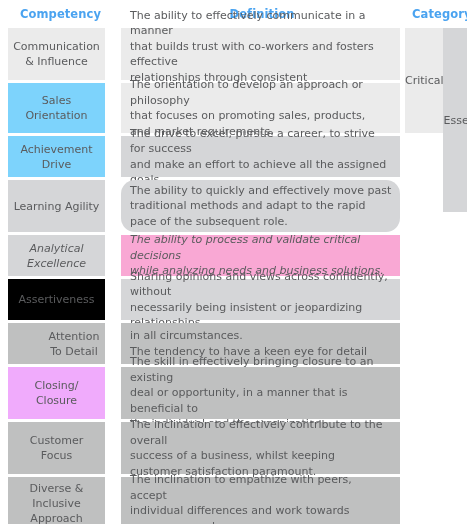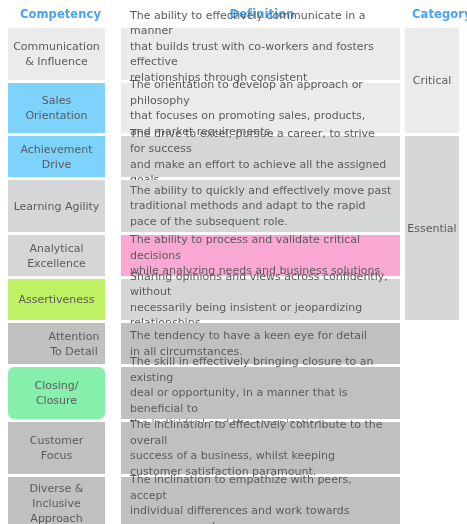--- a/index.html
+++ b/index.html
@@ -54,21 +54,20 @@
 
   .left-stack {
     width: 392px;
     display: flex;
     flex-direction: column;
   }
   .cat-stack {
     width: 54px;
     margin-left: 5px;
     display: flex;
-    flex-direction: column;
   }
 
   .row {
     display: flex;
     box-sizing: border-box;
     margin-bottom: 3px;
   }
   .row:last-child { margin-bottom: 0; }
 
   .cell-comp {
@@ -148,57 +147,57 @@
           <div class="cell-comp" style="background: #7dd3fc;">Achievement Drive</div>
           <div class="cell-def" style="background: rgb(213, 214, 216);">
             <div>
               <span class="def-line">The drive to excel, pursue a career, to strive for success</span>
               <span class="def-line">and make an effort to achieve all the assigned goals.</span>
             </div>
           </div>
         </div>
         <div class="row" style="height: 52px;">
           <div class="cell-comp" style="background: rgb(213, 214, 216);">Learning Agility</div>
-          <div class="cell-def" style="background: rgb(213, 214, 216);">
+          <div class="cell-def" style="background: rgb(213, 214, 216); border-radius: 14px;">
             <div>
               <span class="def-line">The ability to quickly and effectively move past</span>
               <span class="def-line">traditional methods and adapt to the rapid</span>
               <span class="def-line">pace of the subsequent role.</span>
             </div>
           </div>
         </div>
-        <div class="row" style="height: 41px;">
+        <div class="row" style="height: 41px; font-style: italic;">
           <div class="cell-comp" style="background: rgb(213, 214, 216);">Analytical Excellence</div>
           <div class="cell-def" style="background: #f9a8d4;">
             <div>
               <span class="def-line">The ability to process and validate critical decisions</span>
               <span class="def-line">while analyzing needs and business solutions.</span>
             </div>
           </div>
         </div>
         <div class="row" style="height: 41px;">
-          <div class="cell-comp" style="background: #bef264;">Assertiveness</div>
+          <div class="cell-comp" style="background: #000000;">Assertiveness</div>
           <div class="cell-def" style="background: rgb(213, 214, 216);">
             <div>
               <span class="def-line">Sharing opinions and views across confidently, without</span>
               <span class="def-line">necessarily being insistent or jeopardizing relationships.</span>
             </div>
           </div>
         </div>
         <div class="row" style="height: 41px;">
           <div class="cell-comp" style="background: rgb(191, 192, 192); padding-left: 40px;">Attention To Detail</div>
           <div class="cell-def" style="background: rgb(191, 192, 192);">
             <div>
+              <span class="def-line">in all circumstances.</span>
               <span class="def-line">The tendency to have a keen eye for detail</span>
-              <span class="def-line">in all circumstances.</span>
-            </div>
-          </div>
-        </div>
-        <div class="row" style="height: 52px;">
-          <div class="cell-comp" style="background: #86efac; border-radius: 6px;">Closing/ Closure</div>
+            </div>
+          </div>
+        </div>
+        <div class="row" style="height: 52px;">
+          <div class="cell-comp" style="background: #f0abfc;">Closing/ Closure</div>
           <div class="cell-def" style="background: rgb(191, 192, 192);">
             <div>
               <span class="def-line">The skill in effectively bringing closure to an existing</span>
               <span class="def-line">deal or opportunity, in a manner that is beneficial to</span>
               <span class="def-line">the individual and the organization.</span>
             </div>
           </div>
         </div>
         <div class="row" style="height: 52px;">
           <div class="cell-comp" style="background: rgb(191, 192, 192);">Customer Focus</div>

